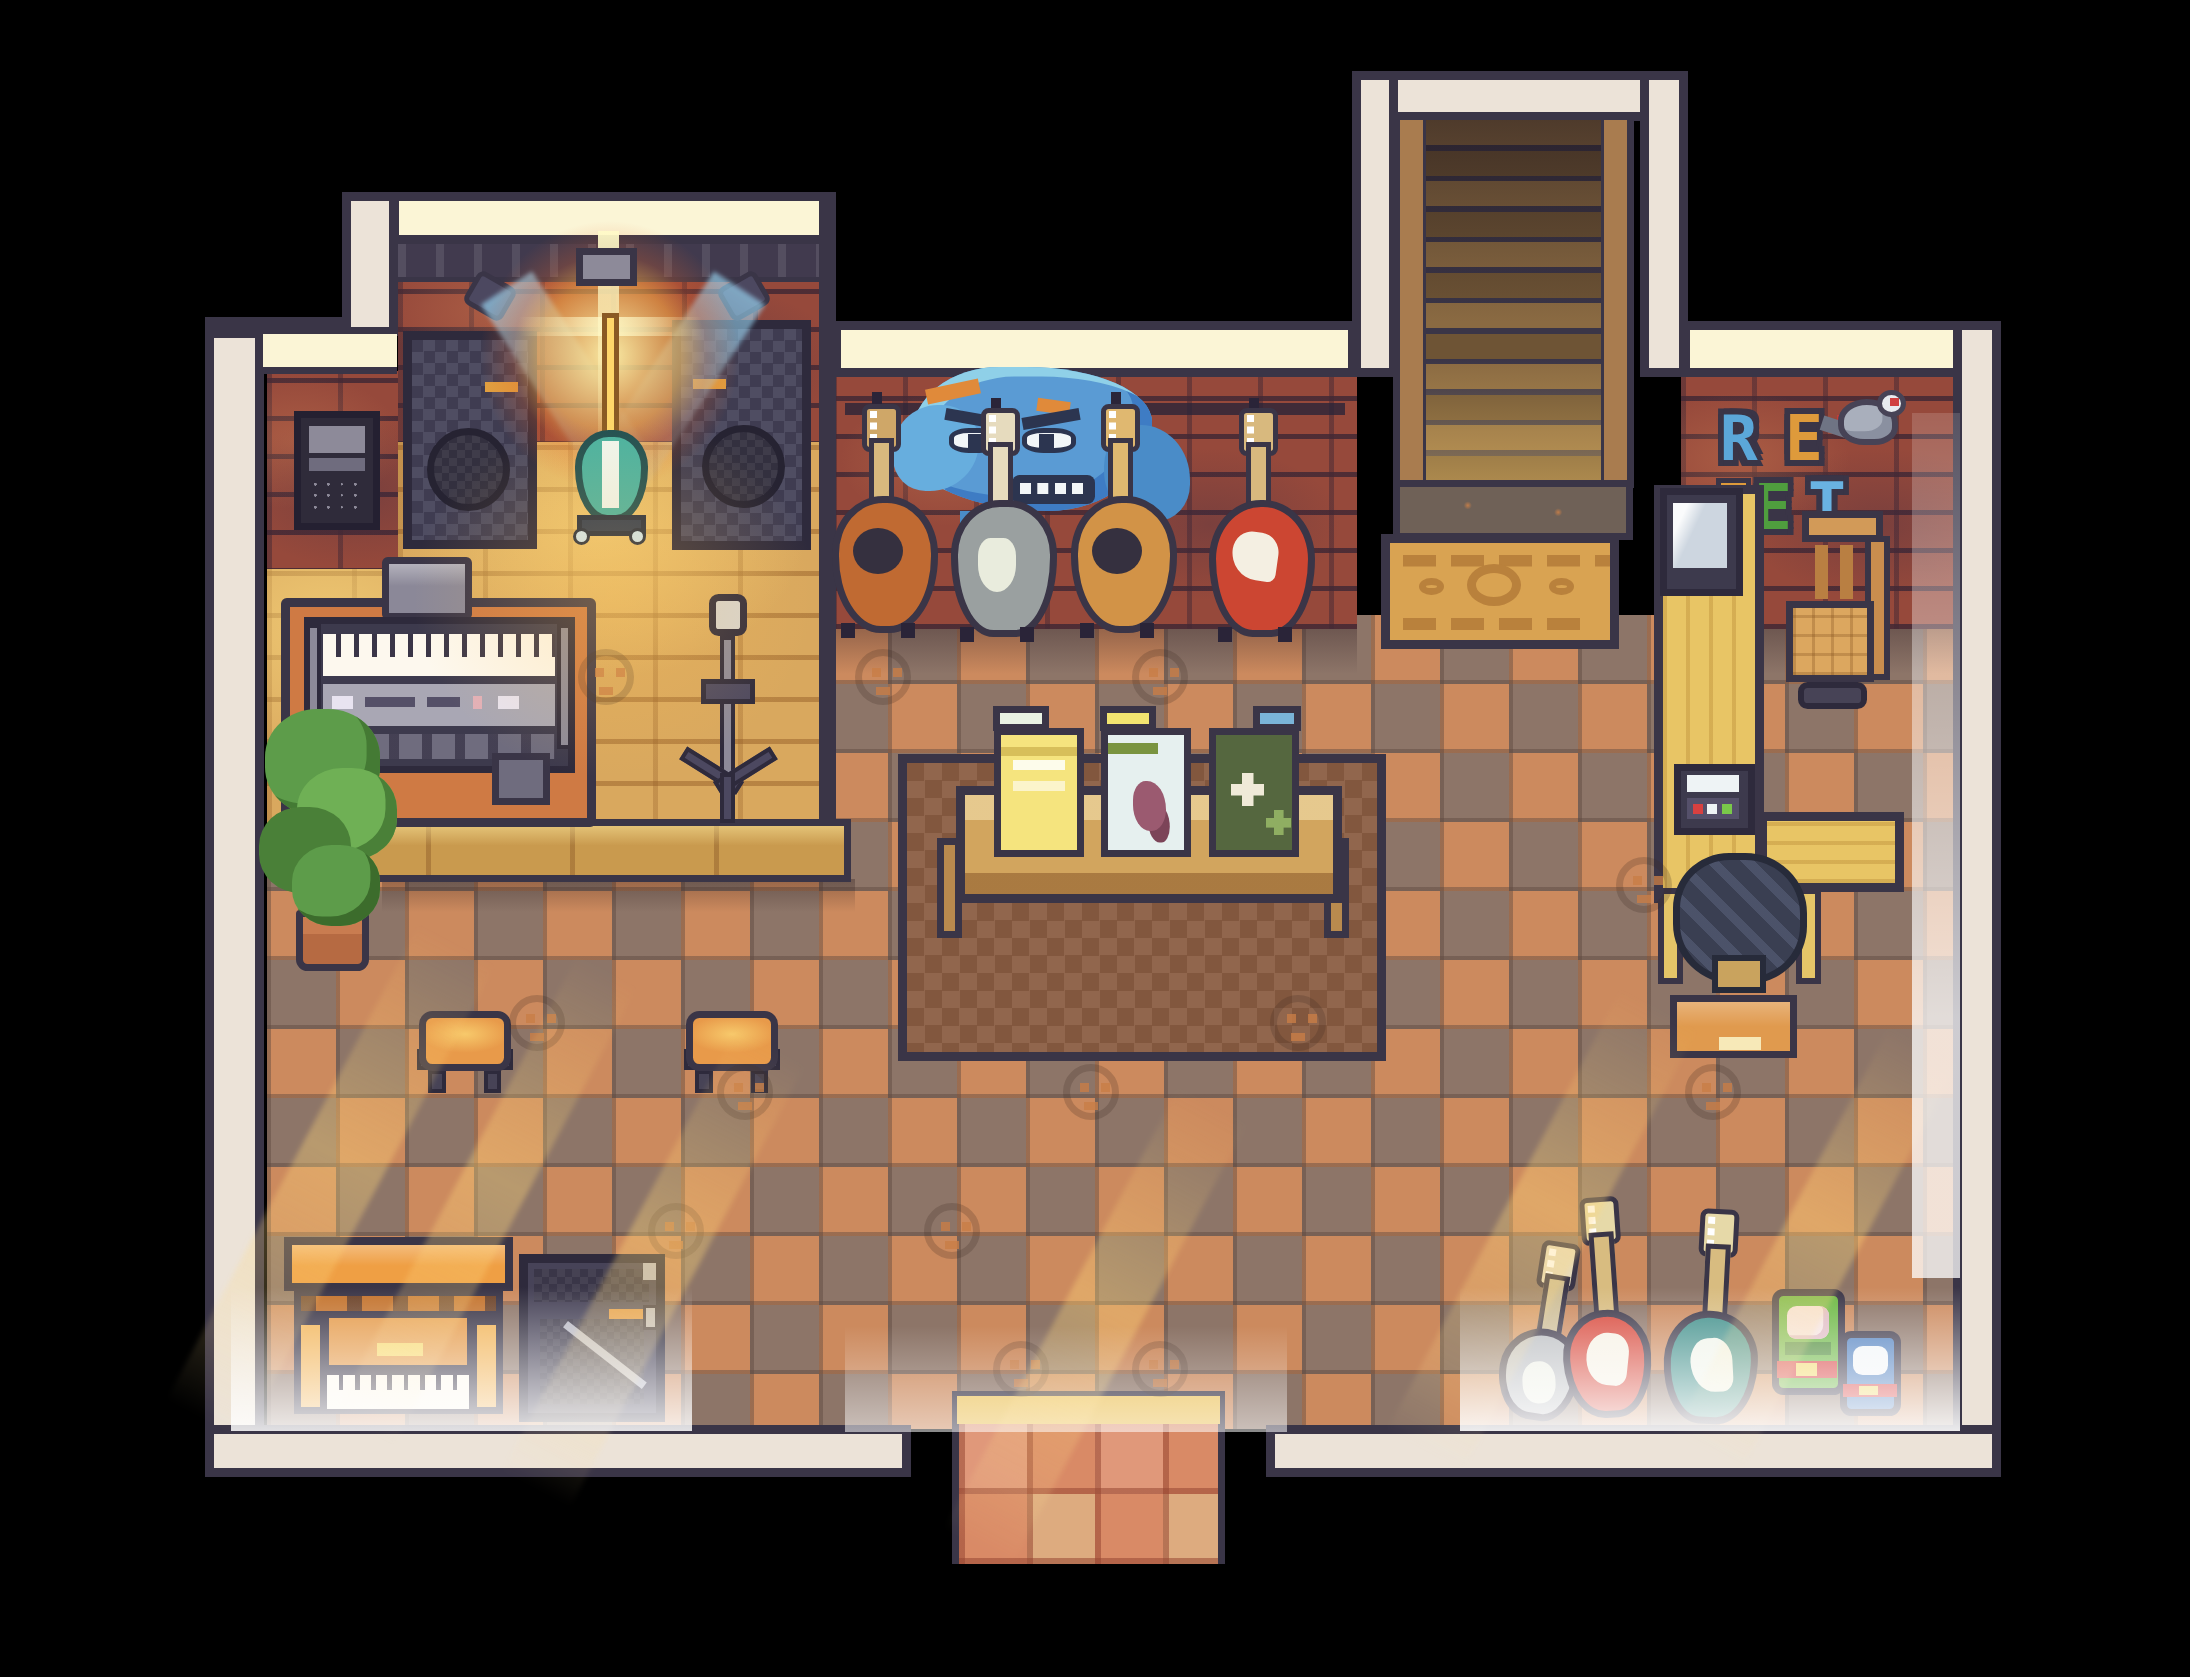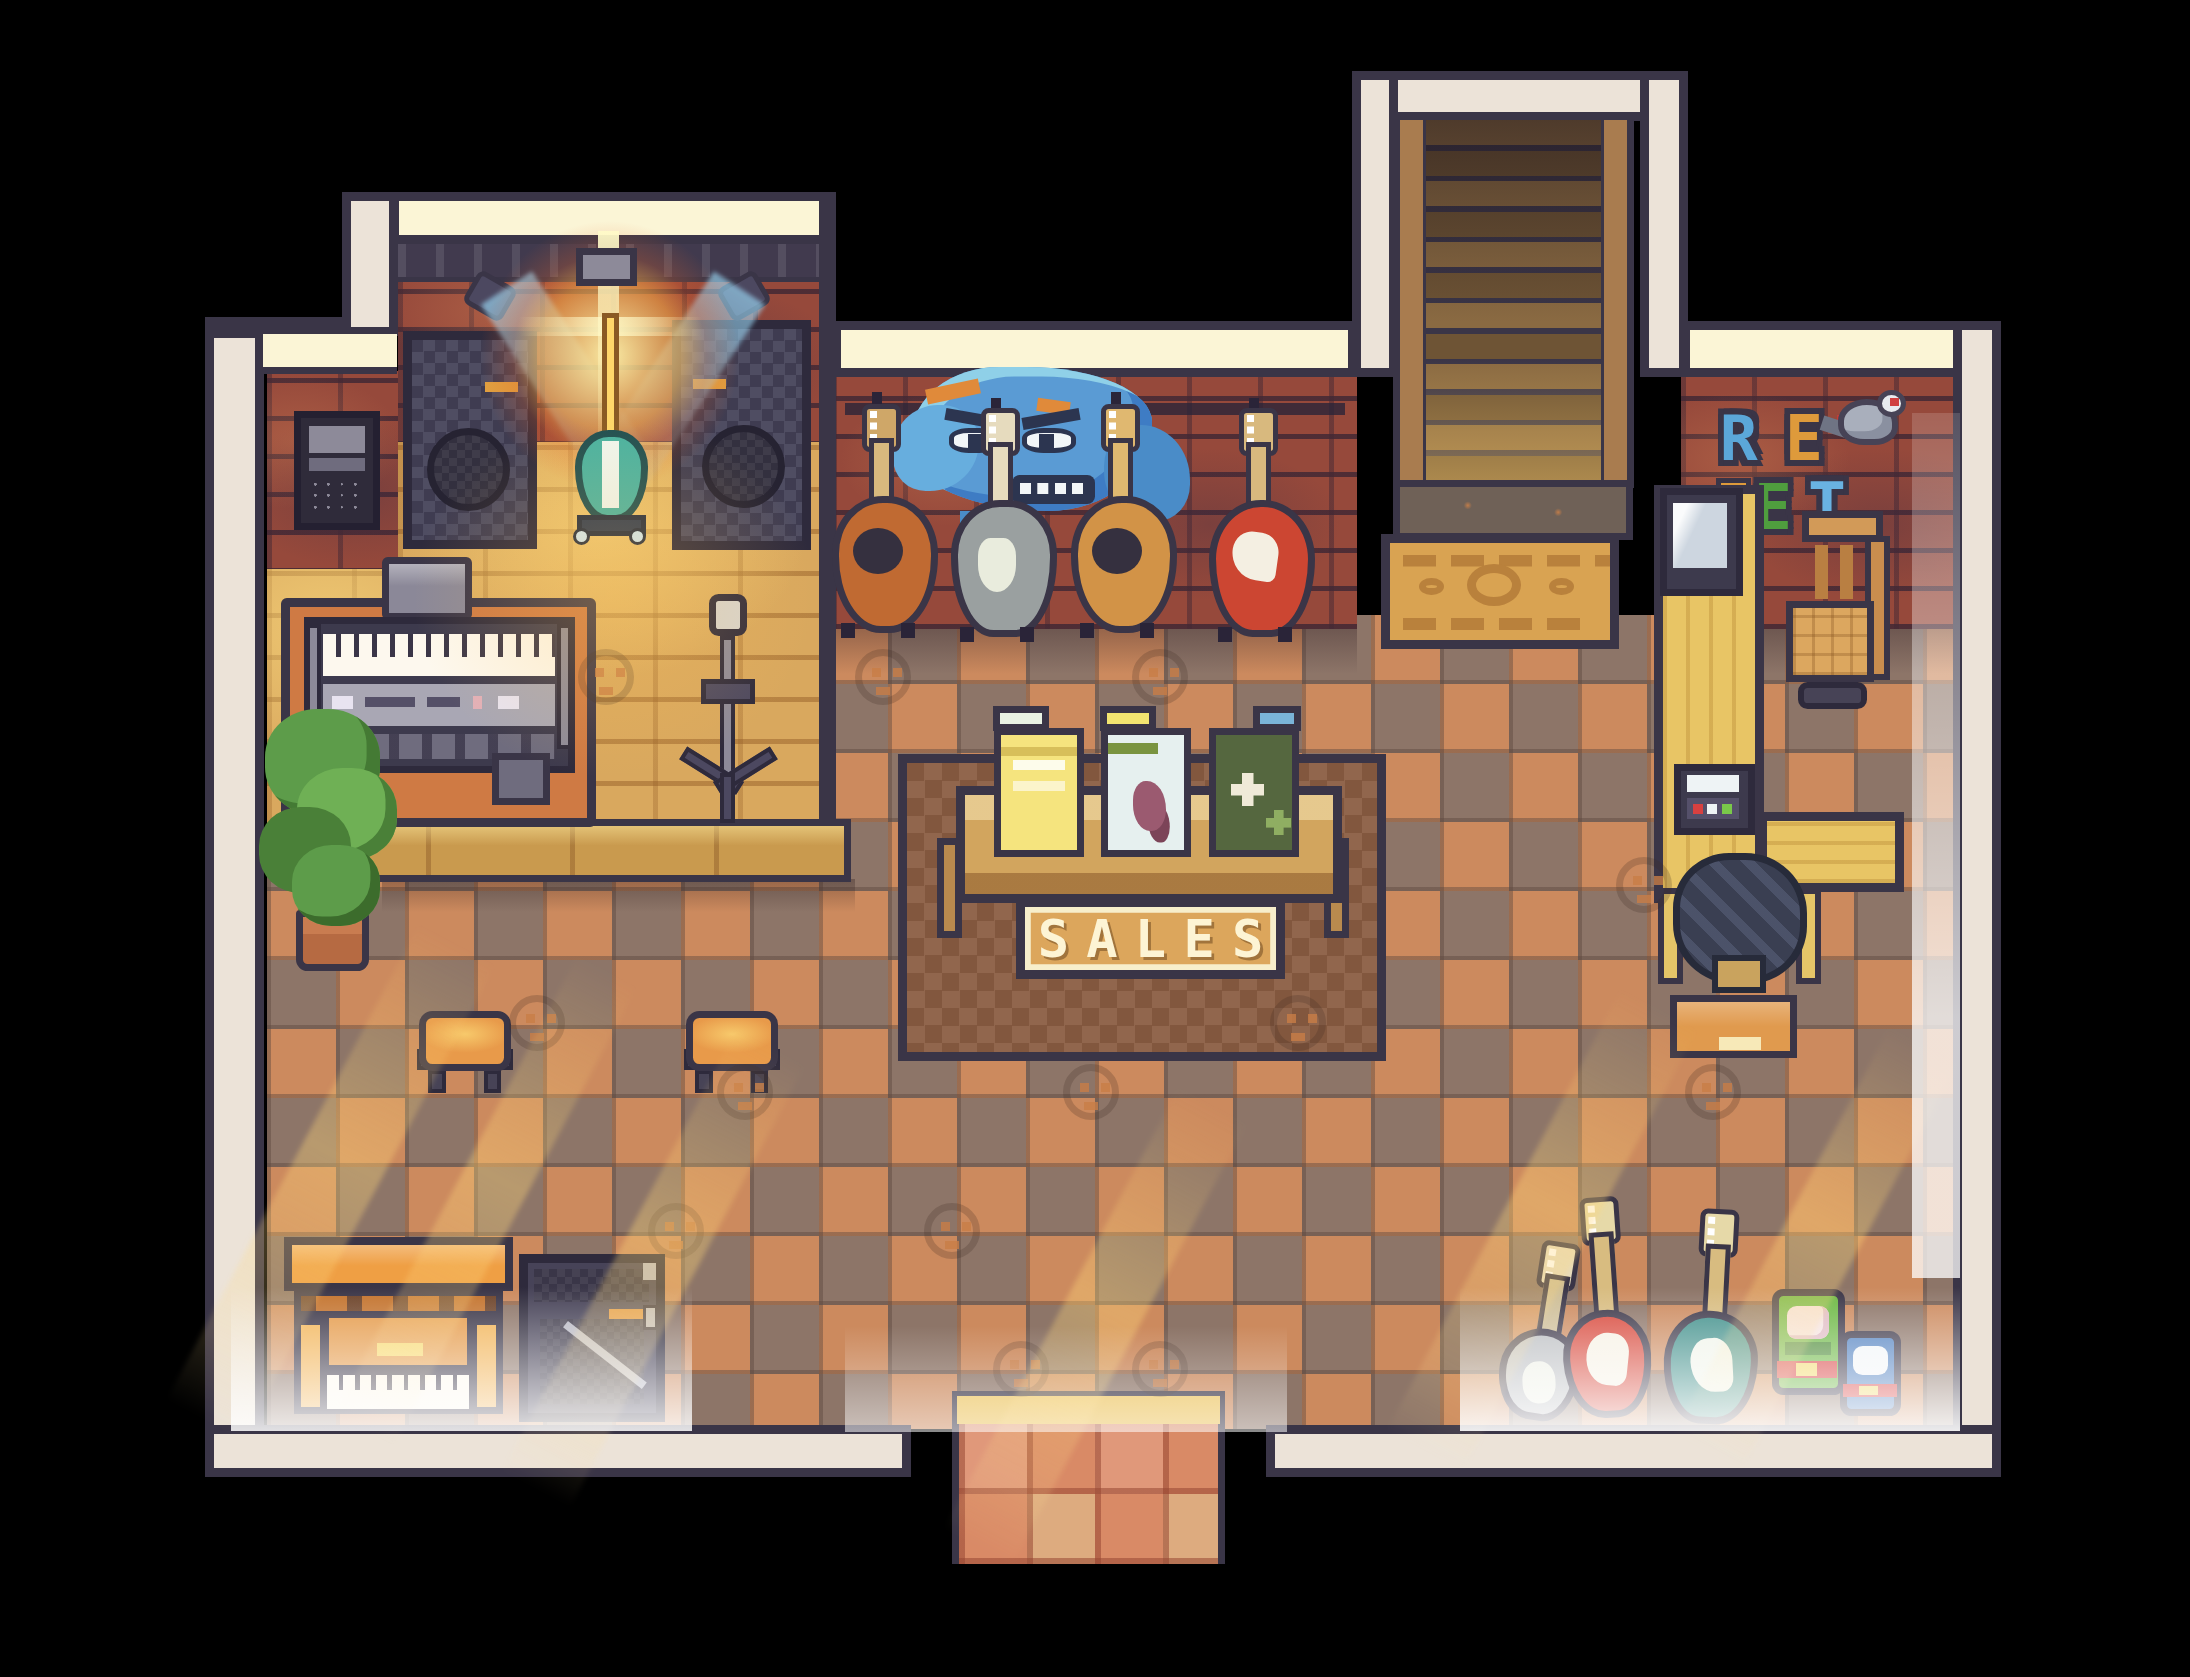--- a/index.html
+++ b/index.html
@@ -339,23 +339,20 @@
     <i class="px" style="left:25px;top:46px;width:33px;height:50px;background:#9b5a70;border-radius:40% 60% 45% 55%;box-shadow:9.6px 17.3px 0 -5.8px #7c4458;"></i>
   </div>
   <div class="px" style="left:1209px;top:728px;width:90px;height:129px;background:#55673f;border:7.7px solid var(--ol);">
     <i class="px" style="left:37px;top:-29px;width:48px;height:25px;background:#7ab4d8;border:7.7px solid var(--ol);"></i>
     <i class="px" style="left:15.4px;top:38px;width:33px;height:33px;
        background:linear-gradient(#f0ead8,#f0ead8) 50% 0/11.5px 100% no-repeat,linear-gradient(#f0ead8,#f0ead8) 0 50%/100% 11.5px no-repeat;"></i>
     <i class="px" style="left:50px;top:75px;width:25px;height:25px;
        background:linear-gradient(#8fae62,#8fae62) 50% 0/9.6px 100% no-repeat,linear-gradient(#8fae62,#8fae62) 0 50%/100% 9.6px no-repeat;"></i>
   </div>
 
-  <div class="px" style="left:1016px;top:898px;width:269px;height:81px;background:#dca65c;border:9.6px solid var(--ol);box-shadow:inset 0 0 0 5.8px #f7eecb;">
-    <div class="sales-text">SALES</div>
-  </div>
 
   <div class="px" style="left:411px;top:1007px;width:111px;height:92px;">
     <i class="px" style="left:5.8px;top:42px;width:17.3px;height:21px;background:#474356;border:4.8px solid #2e2a3c;"></i>
     <i class="px" style="left:85px;top:42px;width:17.3px;height:21px;background:#474356;border:4.8px solid #2e2a3c;"></i>
     <i class="px" style="left:17.3px;top:63px;width:17.3px;height:23px;background:#474356;border:4.8px solid #2e2a3c;"></i>
     <i class="px" style="left:73px;top:63px;width:17.3px;height:23px;background:#474356;border:4.8px solid #2e2a3c;"></i>
     <i class="px" style="left:7.7px;top:3.8px;width:92px;height:60px;background:#e89a4a;border:7.7px solid var(--ol);border-radius:13.4px;
        background-image:radial-gradient(58px 25px at 50% 35%, #f7c96b, transparent 75%);"></i>
   </div>
   <div class="px" style="left:678px;top:1007px;width:111px;height:92px;">

